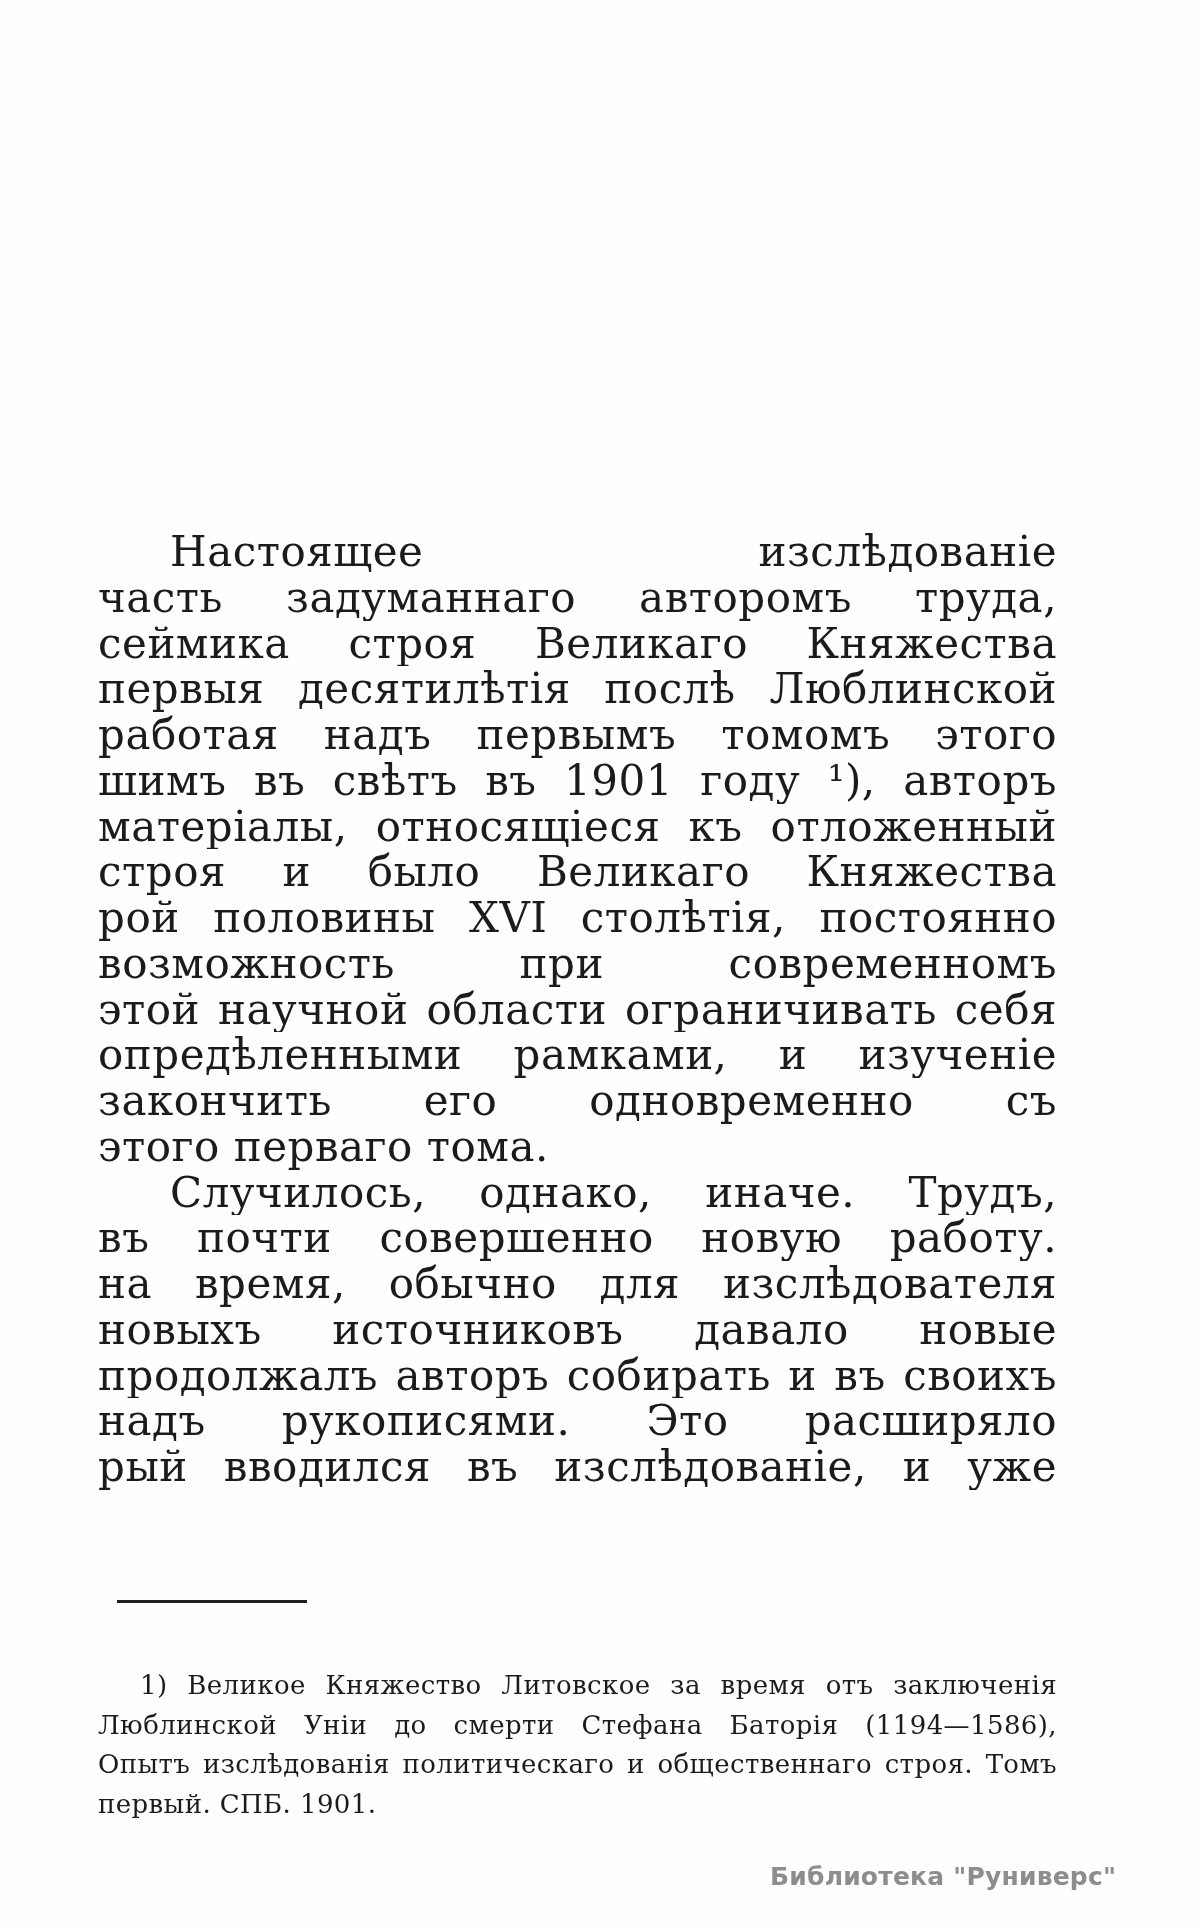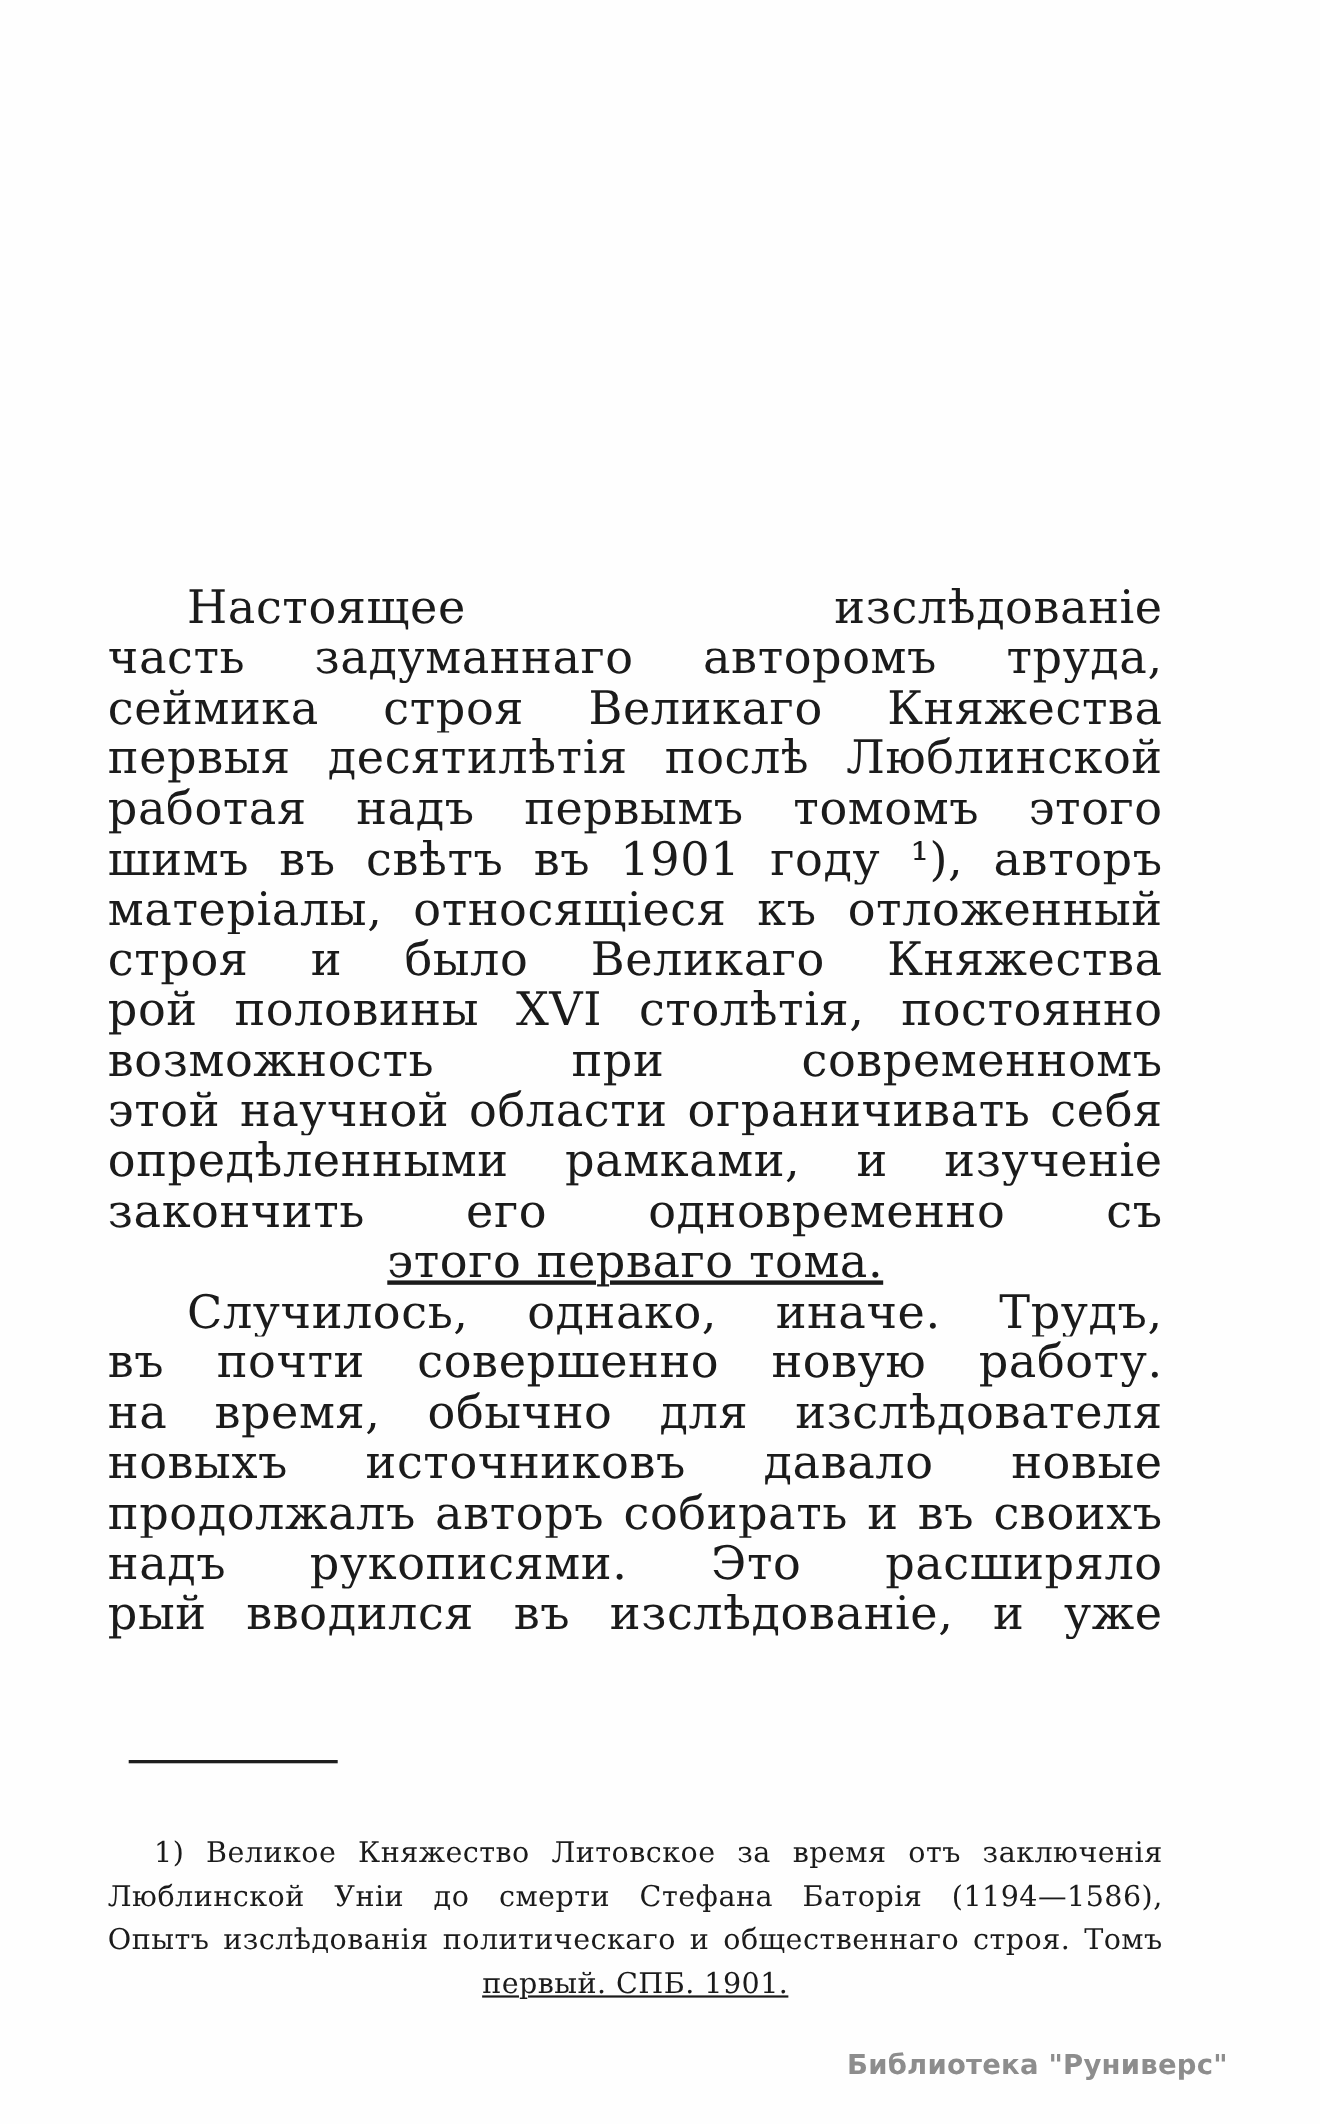--- a/index.html
+++ b/index.html
@@ -31,21 +31,21 @@
     text-align: justify;
     white-space: normal;
     letter-spacing: 0.5px;
   }
   .line::after {            
     content: "";
     display: inline-block;
     width: 100%;
     height: 0;
   }
-  .line.noj { text-align: center; text-decoration: underline; }
+  .line.noj { text-align: left; }
   .line.noj::after { content: none; }
   .main-text .ind { text-indent: 72px; }
 
   
   .fn-rule {
     position: absolute;
     left: 117px;
     top: 1600px;
     width: 190px;
     height: 3px;

